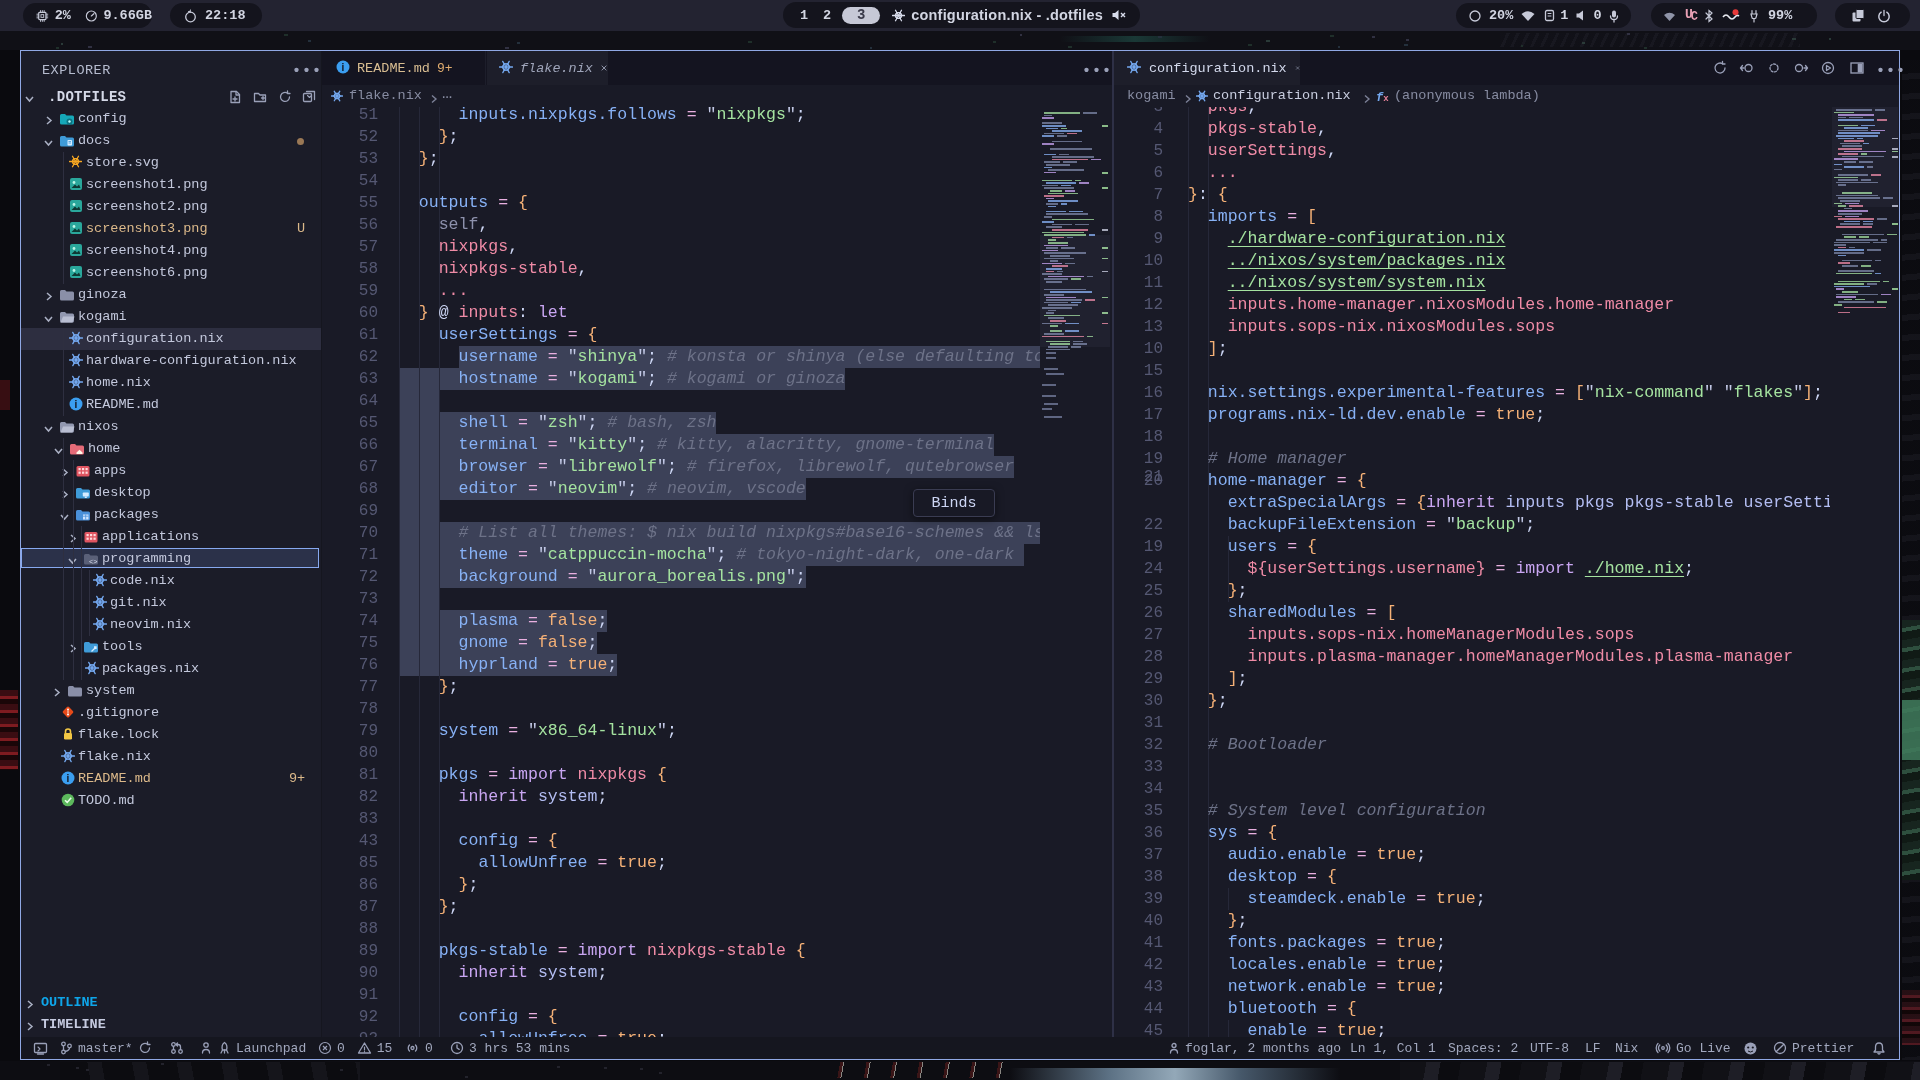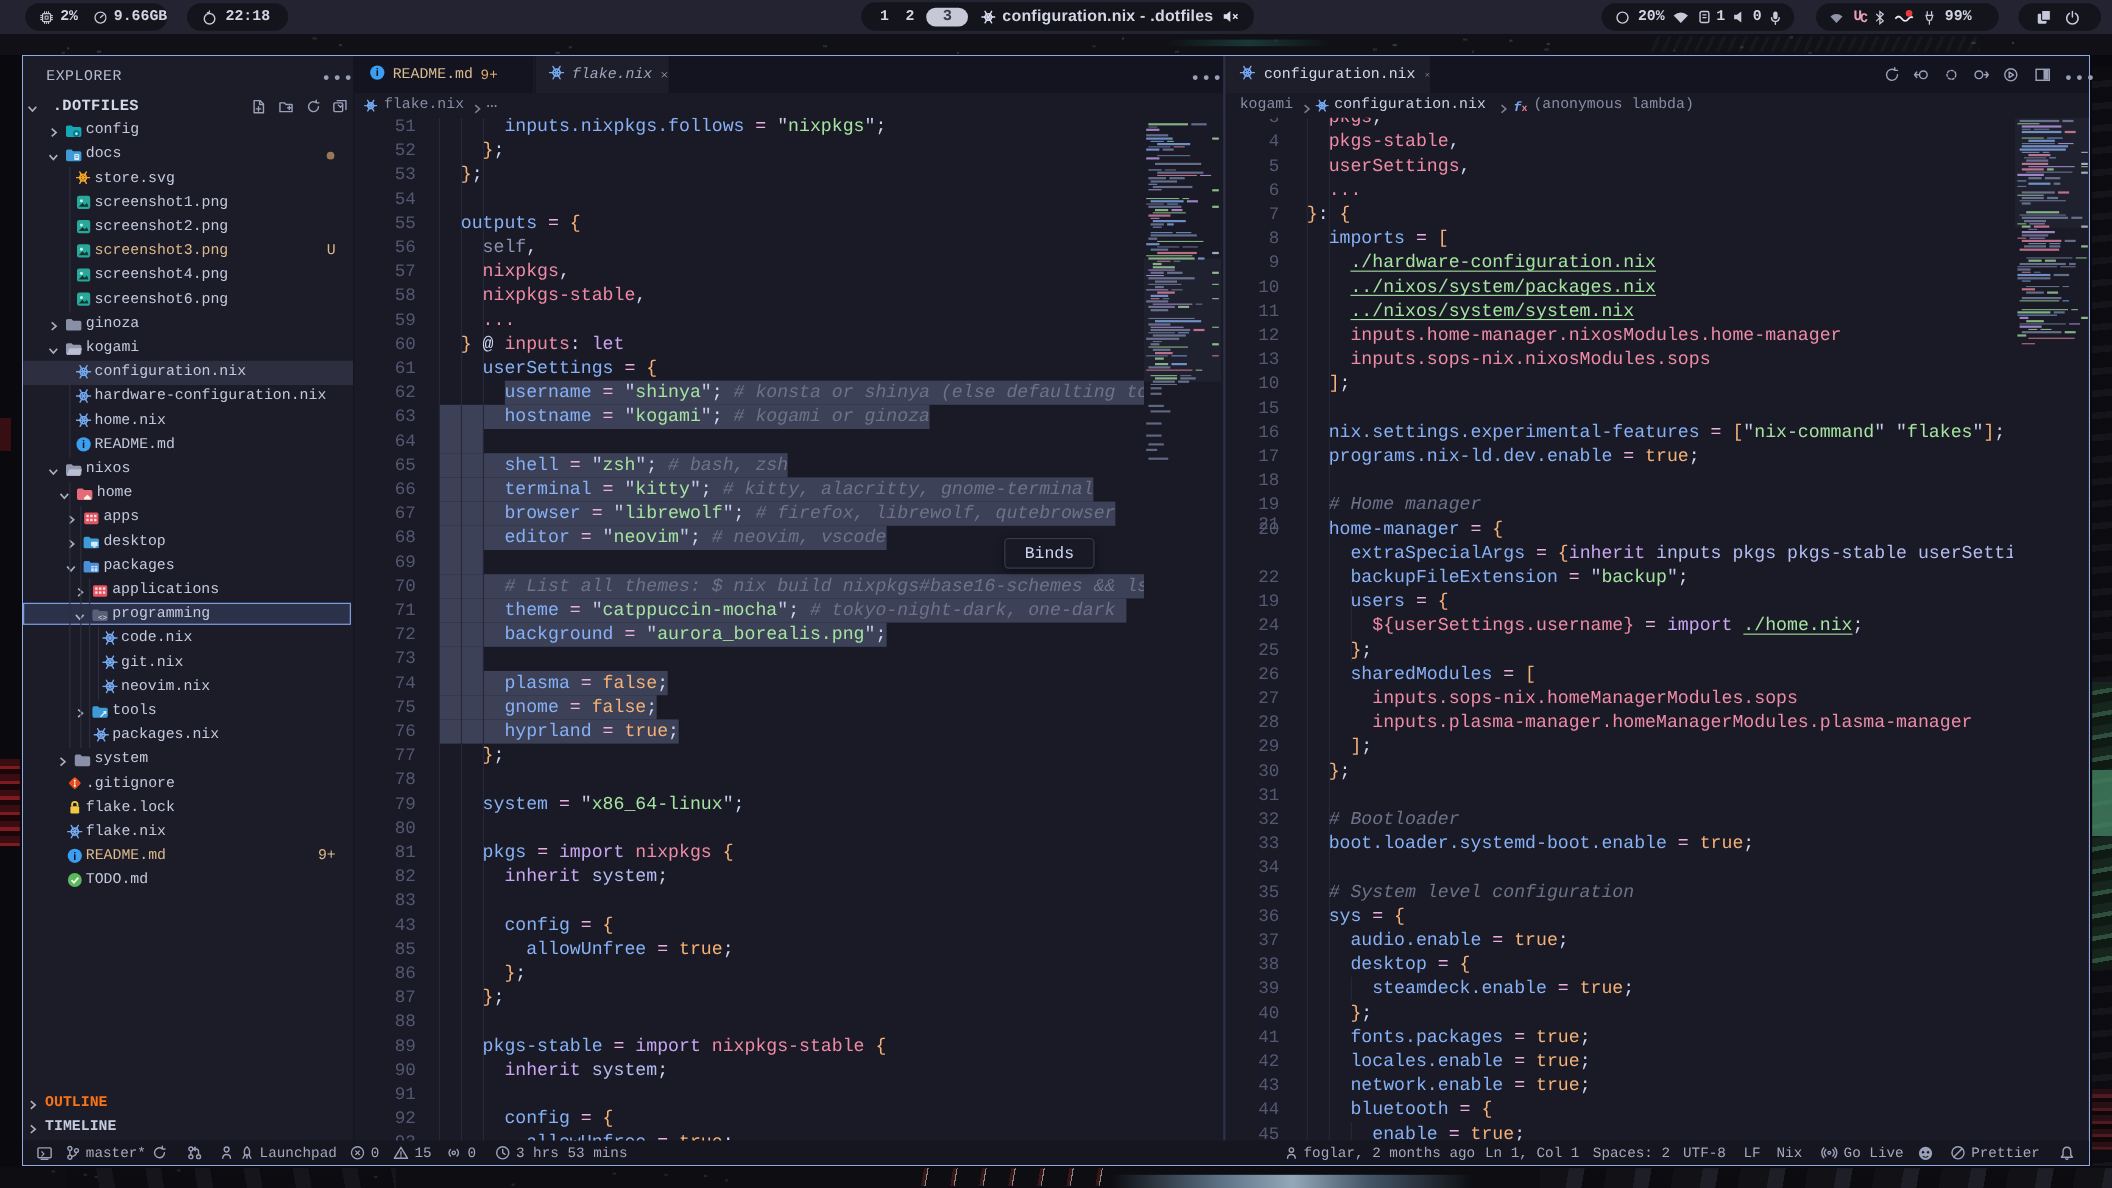--- a/index.html
+++ b/index.html
@@ -622,21 +622,21 @@
 <div class="tl" style="left:78px;top:790px">TODO.md</div>
 <div class="ab" style="left:63px;top:152px;width:1px;height:132px;background:#2e2f40"></div>
 <div class="ab" style="left:63px;top:328px;width:1px;height:88px;background:#2e2f40"></div>
 <div class="ab" style="left:63px;top:438px;width:1px;height:242px;background:#2e2f40"></div>
 <div class="ab" style="left:73px;top:460px;width:1px;height:220px;background:#2e2f40"></div>
 <div class="ab" style="left:81px;top:526px;width:1px;height:154px;background:#2e2f40"></div>
 <div class="ab" style="left:89px;top:570px;width:1px;height:66px;background:#2e2f40"></div>
 <div class="ab" style="left:24px;top:997px"><svg width="11" height="11" viewBox="0 0 11 11">
       <path d="M4 2 L8 5.5 L4 9" stroke="#aab0c4" stroke-width="1.5" fill="none"></path>
     </svg></div>
-<div class="tl" style="left:41px;top:992px;font-size:13.5px;font-weight:bold;color:#f97316">OUTLINE</div>
+<div class="tl" style="left:41px;top:992px;font-size:13.5px;font-weight:bold;color:#0ea5e9">OUTLINE</div>
 <div class="ab" style="left:24px;top:1019px"><svg width="11" height="11" viewBox="0 0 11 11">
       <path d="M4 2 L8 5.5 L4 9" stroke="#aab0c4" stroke-width="1.5" fill="none"></path>
     </svg></div>
 <div class="tl" style="left:41px;top:1014px;font-size:13.5px;font-weight:bold;color:#c6cbe0">TIMELINE</div>
 <div class="ab" style="left:322px;top:51px;width:790px;height:34px;background:#141420"></div>
 <div class="tab" style="left:322px;top:51px;width:164px;height:34px;padding-left:14px;gap:7px;border-right:1px solid #1d1e2b">
     <span style="margin-top:1px"><svg width="14" height="14" viewBox="0 0 14 14">
         <circle cx="7" cy="7" r="6.5" fill="#3b9ef0"></circle>
         <text x="7" y="10.5" font-size="10" font-family="Liberation Sans" font-weight="bold" fill="#10131c" text-anchor="middle">i</text>
       </svg></span>
@@ -965,21 +965,20 @@
       <div class="cl" style="left:1188px;top:514px">    <i class="b">backupFileExtension</i> <i class="eq">=</i> <i class="q">"</i><i class="g">backup</i><i class="q">"</i><i class="w">;</i></div>
       <div class="cl" style="left:1188px;top:536px">    <i class="b">users</i> <i class="eq">=</i> <i class="o">{</i></div>
       <div class="cl" style="left:1188px;top:558px">      <i class="p">${userSettings.username}</i> <i class="eq">=</i> <i class="m">import</i> <i class="u">./home.nix</i><i class="w">;</i></div>
       <div class="cl" style="left:1188px;top:580px">    <i class="o">}</i><i class="w">;</i></div>
       <div class="cl" style="left:1188px;top:602px">    <i class="b">sharedModules</i> <i class="eq">=</i> <i class="o">[</i></div>
       <div class="cl" style="left:1188px;top:646px">      <i class="p">inputs.plasma-manager.homeManagerModules.plasma-manager</i></div>
       <div class="cl" style="left:1188px;top:624px">      <i class="p">inputs.sops-nix.homeManagerModules.sops</i></div>
       <div class="cl" style="left:1188px;top:668px">    <i class="o">]</i><i class="w">;</i></div>
       <div class="cl" style="left:1188px;top:690px">  <i class="o">}</i><i class="w">;</i></div>
       <div class="cl" style="left:1188px;top:734px">  <i class="c"># Bootloader</i></div>
-      <div class="cl" style="left:1188px;top:756px">  <i class="b">boot.loader.systemd-boot.enable</i> <i class="eq">=</i> <i class="o">true</i><i class="w">;</i></div>
       <div class="cl" style="left:1188px;top:800px">  <i class="c"># System level configuration</i></div>
       <div class="cl" style="left:1188px;top:822px">  <i class="b">sys</i> <i class="eq">=</i> <i class="o">{</i></div>
       <div class="cl" style="left:1188px;top:844px">    <i class="b">audio.enable</i> <i class="eq">=</i> <i class="o">true</i><i class="w">;</i></div>
       <div class="cl" style="left:1188px;top:866px">    <i class="b">desktop</i> <i class="eq">=</i> <i class="o">{</i></div>
       <div class="cl" style="left:1188px;top:888px">      <i class="b">steamdeck.enable</i> <i class="eq">=</i> <i class="o">true</i><i class="w">;</i></div>
       <div class="cl" style="left:1188px;top:910px">    <i class="o">}</i><i class="w">;</i></div>
       <div class="cl" style="left:1188px;top:932px">    <i class="b">fonts.packages</i> <i class="eq">=</i> <i class="o">true</i><i class="w">;</i></div>
       <div class="cl" style="left:1188px;top:954px">    <i class="b">locales.enable</i> <i class="eq">=</i> <i class="o">true</i><i class="w">;</i></div>
       <div class="cl" style="left:1188px;top:976px">    <i class="b">network.enable</i> <i class="eq">=</i> <i class="o">true</i><i class="w">;</i></div>
       <div class="cl" style="left:1188px;top:998px">    <i class="b">bluetooth</i> <i class="eq">=</i> <i class="o">{</i></div>

